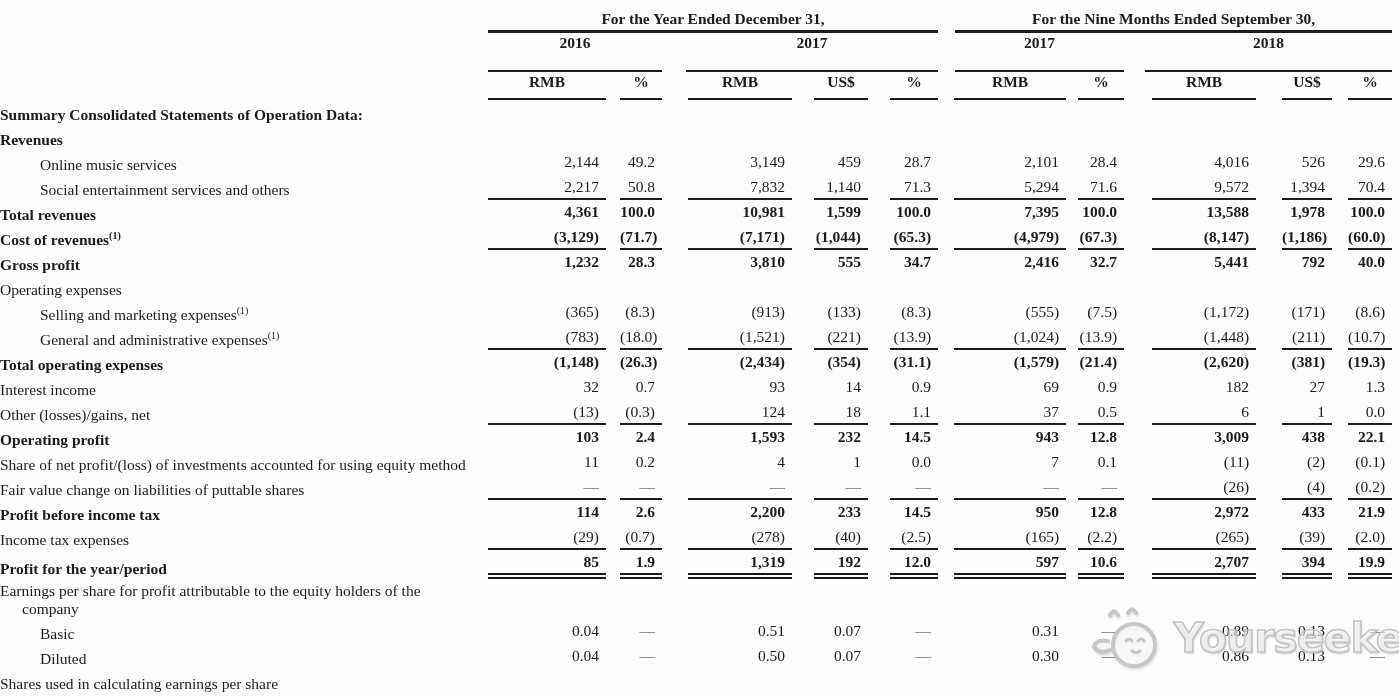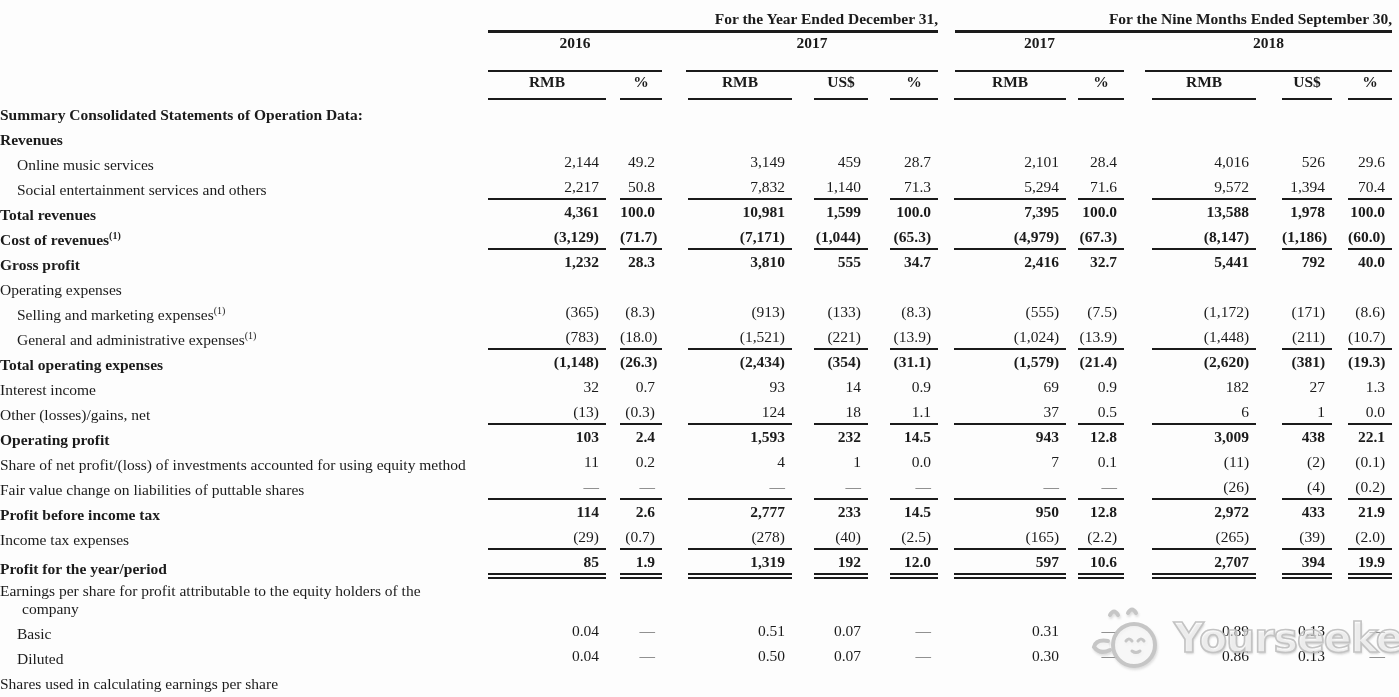--- a/index.html
+++ b/index.html
@@ -5,40 +5,40 @@
   html,body{margin:0;padding:0;background:#fdfdfd;}
   body{width:1399px;height:697px;overflow:hidden;position:relative;
        font-family:"Liberation Serif",serif;color:#1b1b1b;}
   .page{position:relative;width:1399px;height:697px;}
 
   table{border-collapse:collapse;table-layout:fixed;width:1392px;margin-top:9px;}
   th,td{padding:0;vertical-align:bottom;font-weight:normal;font-size:15.5px;}
   thead th{font-weight:bold;}
 
   
-  .gtxt{text-align:right;border-bottom:3px solid #1b1b1b;padding-bottom:2px;line-height:19px;white-space:nowrap;}
+  .gtxt{text-align:center;border-bottom:3px solid #1b1b1b;padding-bottom:2px;line-height:19px;white-space:nowrap;}
   .g1 .gtxt{margin-left:8px;}
   .g2 .gtxt{margin-left:17px;}
   .ytxt{text-align:center;border-bottom:2.5px solid #1b1b1b;padding-bottom:17px;line-height:20px;}
   .y1 .ytxt{margin-left:8px;}
   .y2 .ytxt{margin-left:24px;}
   .y3 .ytxt{margin-left:17px;}
   .y4 .ytxt{margin-left:21px;}
   .utxt{text-align:center;border-bottom:2.5px solid #1b1b1b;padding-bottom:6px;line-height:20px;}
   .note-txt{text-align:center;padding:3px 0 4px;line-height:18px;}
 
   
   .c0{margin-left:8px;}  .c1{margin-left:14px;} .c2{margin-left:26px;}
   .c3{margin-left:22px;} .c4{margin-left:22px;} .c5{margin-left:16px;}
   .c6{margin-left:12px;} .c7{margin-left:28px;} .c8{margin-left:26px;}
   .c9{margin-left:16px;}
 
   
   td.lbl{padding:3px 14px 1px 22px;text-indent:-22px;line-height:18px;}
-  td.lbl.ind1{padding-left:39px;}
+  td.lbl.ind1{padding-left:62px;}
   .b{font-weight:bold;}
   sup{font-size:10px;line-height:0;}
   td.num .ln{text-align:right;padding:3px 7px 2px 0;line-height:18px;min-height:18px;
              border-bottom:2px solid transparent;white-space:nowrap;}
   td.num .ln.r1{border-bottom-color:#1b1b1b;}
   td.num .ln.r2{border-bottom:6px double #1b1b1b;}
   .dash{color:#6d6d6d;}
 
   
   .watermark{position:absolute;left:1088px;top:592px;display:flex;align-items:center;
@@ -656,21 +656,21 @@
         </tr>
         <tr>
           <td class="lbl b">Profit before income tax</td>
           <td class="num">
             <div class="ln c0 b">114</div>
           </td>
           <td class="num">
             <div class="ln c1 b">2.6</div>
           </td>
           <td class="num">
-            <div class="ln c2 b">2,777</div>
+            <div class="ln c2 b">2,200</div>
           </td>
           <td class="num">
             <div class="ln c3 b">233</div>
           </td>
           <td class="num">
             <div class="ln c4 b">14.5</div>
           </td>
           <td class="num">
             <div class="ln c5 b">950</div>
           </td>

